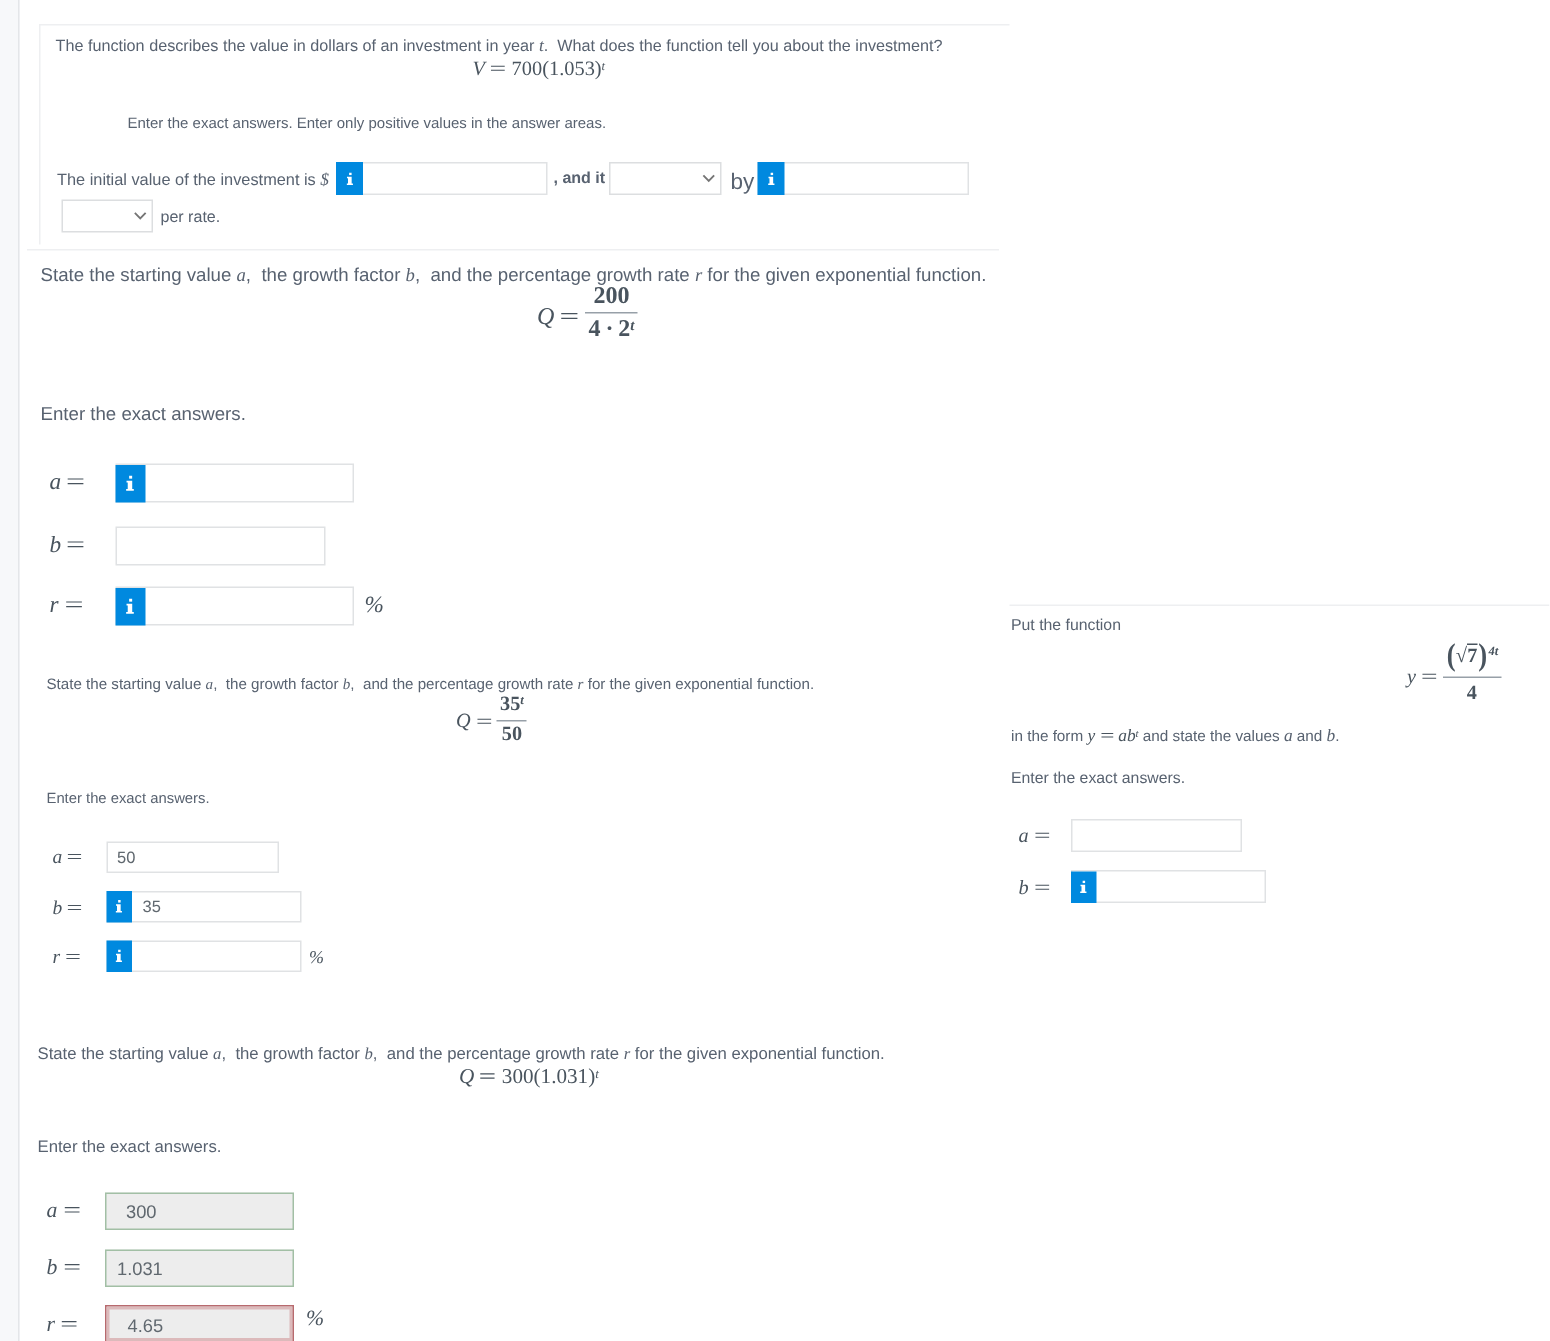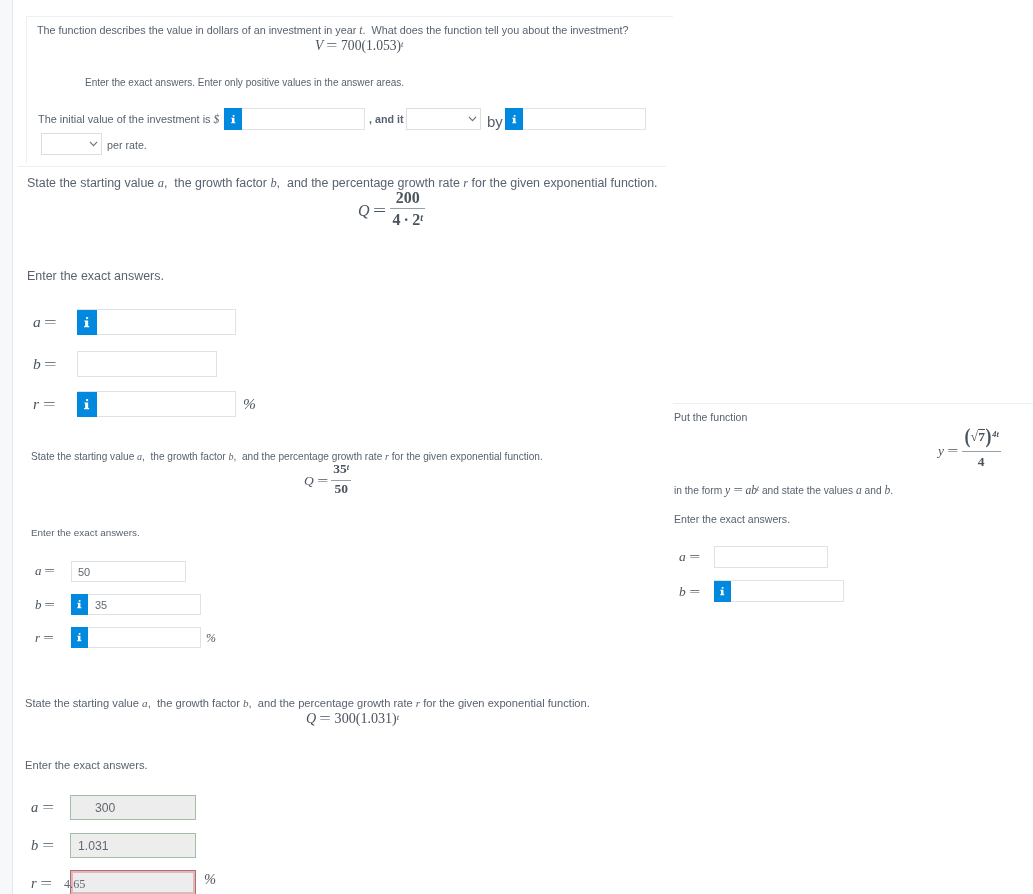--- a/index.html
+++ b/index.html
@@ -155,29 +155,29 @@
 <div class="prose" style="left:25px;top:697px;font-size:11.15px;"><span>State the starting value </span><span class="mi">a</span><span>,  the growth factor </span><span class="mi">b</span><span>,  and the percentage growth rate </span><span class="mi">r</span><span> for the given exponential function.</span></div>
 
 <div class="math" style="left:306px;top:710px;font-size:14.1px;">
   <span class="mi">Q</span>&nbsp;<span class="eqs">=</span>&nbsp;<span>300(1.031)</span><span class="sup">t</span>
 </div>
 
 <div class="prose" style="left:25px;top:759px;font-size:11.15px;">Enter the exact answers.</div>
 
 <div class="lbl" style="left:31px;top:799px;font-size:14.5px;"><span class="mi">a</span> <span class="eqs">=</span></div>
 <div class="tbox ok" style="left:70px;top:795px;width:126px;height:25px;"></div>
-<div class="vtxt" style="left:95px;top:801px;font-size:12.2px;">300</div>
+<div class="vtxt" style="left:84px;top:801px;font-size:12.2px;">300</div>
 
 <div class="lbl" style="left:31px;top:837px;font-size:14.5px;"><span class="mi">b</span> <span class="eqs">=</span></div>
 <div class="tbox ok" style="left:70px;top:833px;width:126px;height:25px;"></div>
 <div class="vtxt" style="left:78px;top:839px;font-size:12.2px;">1.031</div>
 
 <div class="lbl" style="left:31px;top:875px;font-size:14.5px;"><span class="mi">r</span> <span class="eqs">=</span></div>
 <div class="tbox bad" style="left:70px;top:870px;width:126px;height:25px;"></div>
-<div class="vtxt" style="left:64px;top:877px;font-size:12.2px;font-family:Liberation Serif, serif;">4.65</div>
+<div class="vtxt" style="left:85px;top:877px;font-size:12.2px;">4.65</div>
 <div class="lbl pct" style="left:204px;top:871px;font-size:14.5px;">%</div>
 
 <div class="cardline" style="left:673px;top:403px;width:360px;height:1px;"></div>
 <div class="prose" style="left:674px;top:411px;font-size:10.55px;">Put the function</div>
 
 <div class="math" style="left:938px;top:432px;font-size:13.5px;">
   <span class="mi">y</span>&nbsp;<span class="eqs">=</span>&nbsp;<span class="frac" style="top:-0.30em"><span class="num" style="padding-bottom:6px"><span class="bigparen">(</span><span class="rad"><span class="radsym">√</span><span class="radand">7</span></span><span class="bigparen">)</span><span class="sup">4t</span></span><span class="den" style="padding-top:3px">4</span></span>
 </div>
 
 <div class="prose" style="left:674px;top:484px;font-size:10.2px;"><span>in the form </span><span class="math" style="position:static;font-size:11.6px;"><span class="mi">y</span><span class="eqs" style="margin:0 0.38em">=</span><span class="mi">ab</span><span class="sup">t</span></span><span> and state the values </span><span class="mi" style="font-size:11.6px">a</span><span> and </span><span class="mi" style="font-size:11.6px">b</span><span>.</span>

